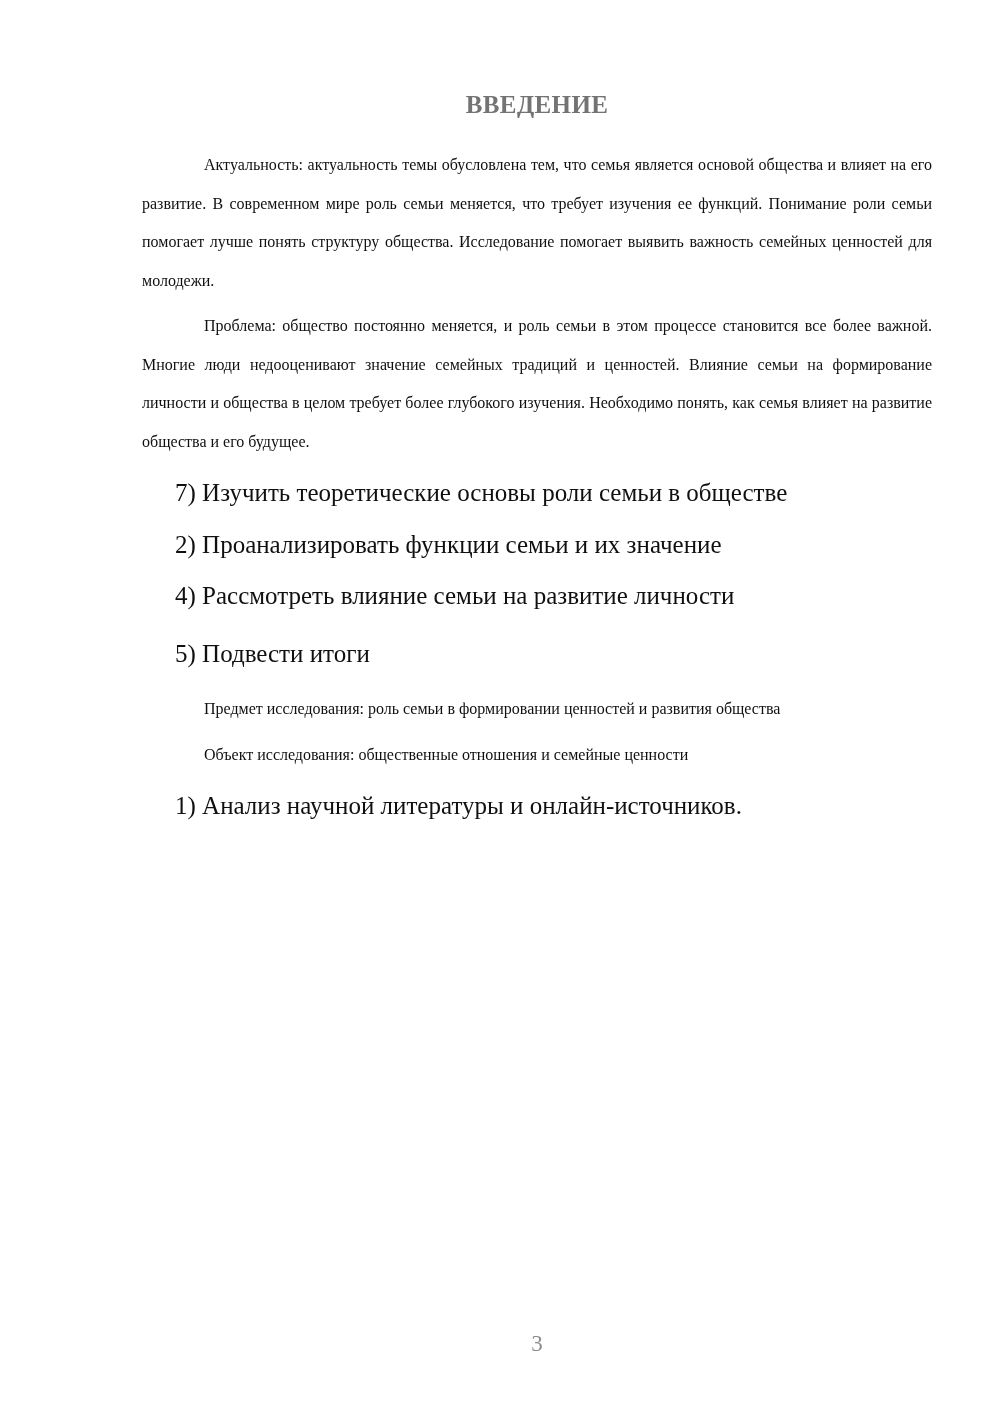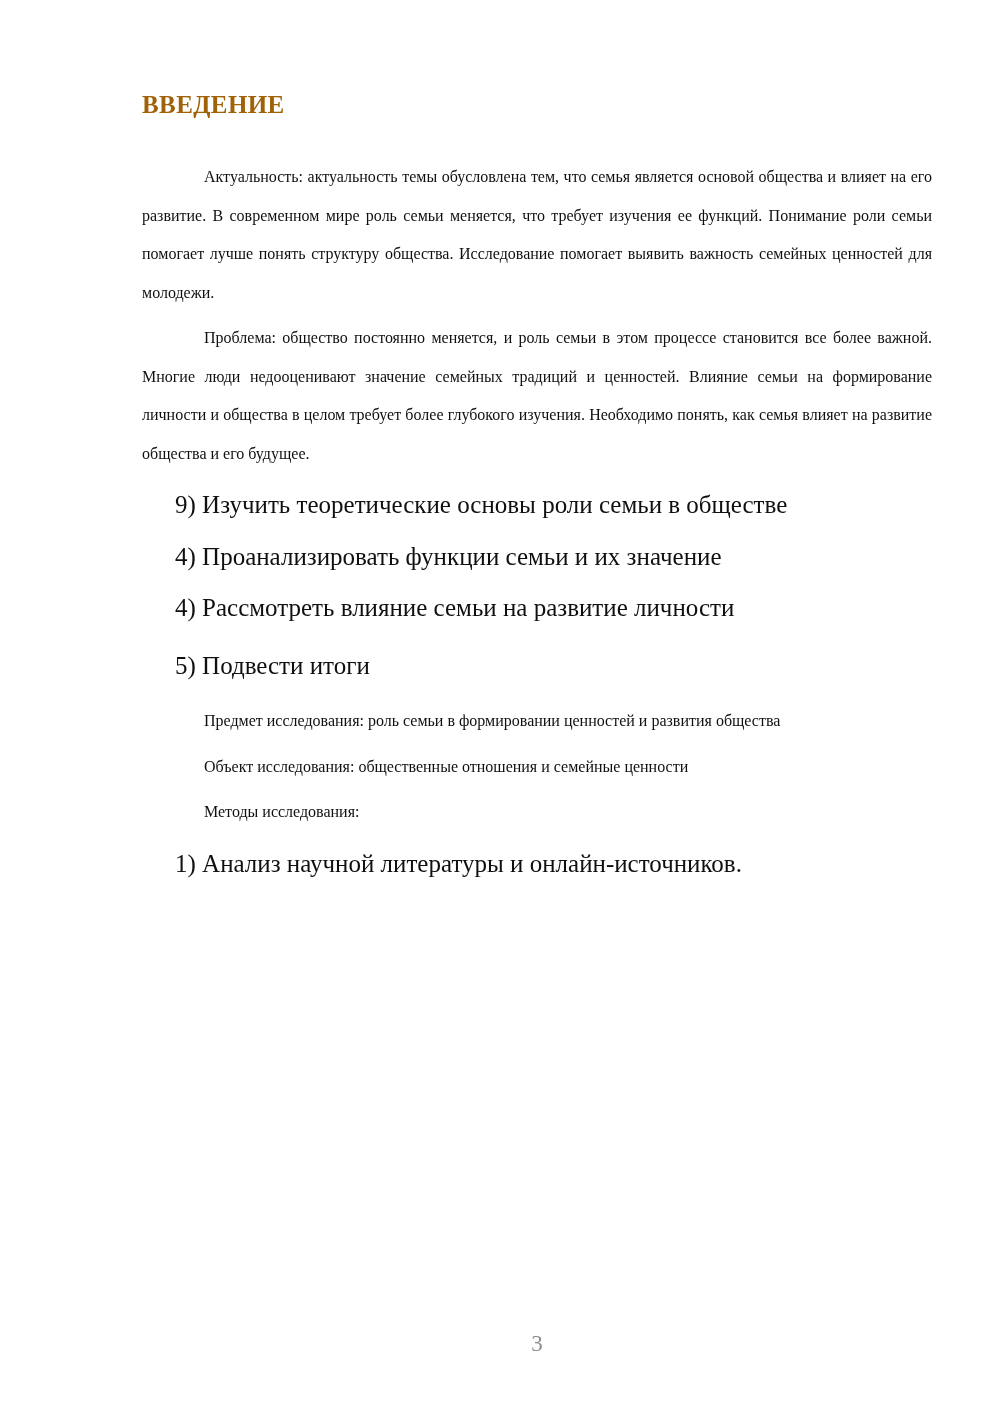--- a/index.html
+++ b/index.html
@@ -23,24 +23,25 @@
   .content {
     position: absolute;
     left: 142px;
     top: 86px;
     width: 790px;
   }
 
   .doc-title {
     font-size: 25px;
     font-weight: bold;
+    text-align: center;
     letter-spacing: 0.4px;
     line-height: 38px;
-    margin: 0 0 34px 0;
-    color: #a16207;
+    margin: 0 0 22px 0;
+    color: #737373;
   }
 
   p.para {
     font-size: 16px;
     line-height: 38.5px;
     text-align: justify;
     text-justify: inter-word;
     margin: 0 0 7px 0;
     text-indent: 62px;
     color: #101010;
@@ -93,41 +94,40 @@
     <h1 class="doc-title">ВВЕДЕНИЕ</h1>
 
     <p class="para">Актуальность: актуальность темы обусловлена тем, что семья является основой общества и влияет на его развитие. В современном мире роль семьи меняется, что требует изучения ее функций. Понимание роли семьи помогает лучше понять структуру общества. Исследование помогает выявить важность семейных ценностей для молодежи.</p>
 
     <p class="para">Проблема: общество постоянно меняется, и роль семьи в этом процессе становится все более важной. Многие люди недооценивают значение семейных традиций и ценностей. Влияние семьи на формирование личности и общества в целом требует более глубокого изучения. Необходимо понять, как семья влияет на развитие общества и его будущее.</p>
 
 
 
     <div class="spacer-sm"></div>
 
-    <p class="listitem">9) Изучить теоретические основы роли семьи в обществе</p>
+    <p class="listitem">7) Изучить теоретические основы роли семьи в обществе</p>
     <div class="spacer-sm"></div>
 
-    <p class="listitem">4) Проанализировать функции семьи и их значение</p>
+    <p class="listitem">2) Проанализировать функции семьи и их значение</p>
     <div class="spacer-sm"></div>
 
     <p class="listitem">4) Рассмотреть влияние семьи на развитие личности</p>
     <div class="spacer-sm"></div>
 
     <div class="spacer-sm"></div>
 
     <p class="listitem">5) Подвести итоги</p>
 
     <div class="spacer-md"></div>
 
     <p class="para">Предмет исследования: роль семьи в формировании ценностей и развития общества</p>
 
     <p class="para">Объект исследования: общественные отношения и семейные ценности</p>
 
 
-    <p class="para lead">Методы исследования:</p>
 
     <div class="spacer-sm"></div>
 
     <p class="listitem">1) Анализ научной литературы и онлайн-источников.</p>
 
   </div>
 
   <div class="page-number">3</div>
 
 </div>

